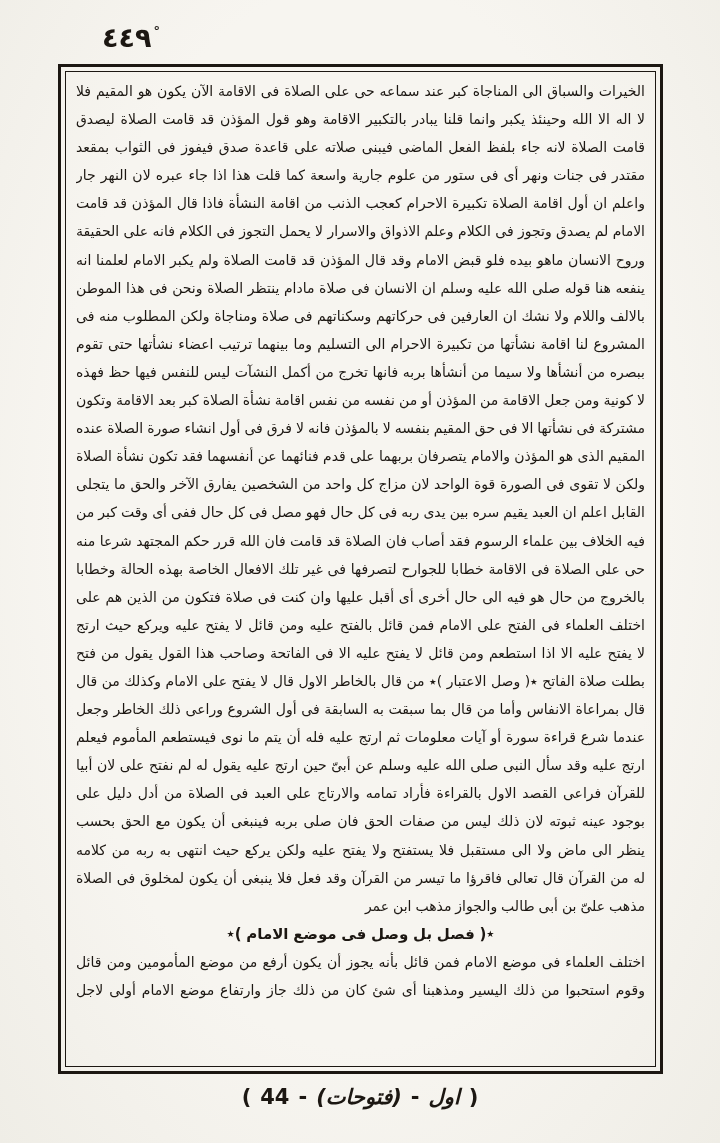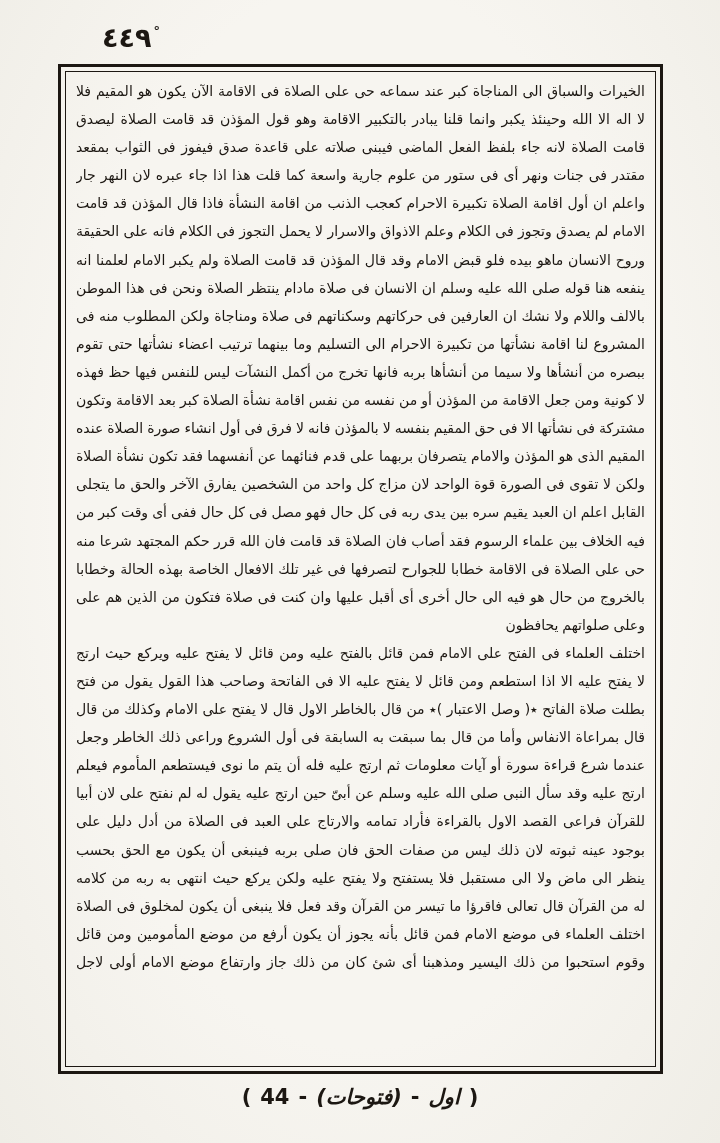--- a/index.html
+++ b/index.html
@@ -108,31 +108,32 @@
         <div class="row justified">المشروع لنا اقامة نشأتها من تكبيرة الاحرام الى التسليم وما بينهما ترتيب اعضاء نشأتها حتى تقوم خلقا سويا يشهدها</div>
         <div class="row justified">ببصره من أنشأها ولا سيما من أنشأها بربه فانها تخرج من أكمل النشآت ليس للنفس فيها حظ فهذه صلاة الهية</div>
         <div class="row justified">لا كونية ومن جعل الاقامة من المؤذن أو من نفسه من نفس اقامة نشأة الصلاة كبر بعد الاقامة وتكون الصلاة</div>
         <div class="row justified">مشتركة فى نشأتها الا فى حق المقيم بنفسه لا بالمؤذن فانه لا فرق فى أول انشاء صورة الصلاة عنده من الاقامة الآن يكون</div>
         <div class="row justified">المقيم الذى هو المؤذن والامام يتصرفان بربهما على قدم فنائهما عن أنفسهما فقد تكون نشأة الصلاة نشأة الهية</div>
         <div class="row justified">ولكن لا تقوى فى الصورة قوة الواحد لان مزاج كل واحد من الشخصين يفارق الآخر والحق ما يتجلى الا بحسب</div>
         <div class="row justified">القابل اعلم ان العبد يقيم سره بين يدى ربه فى كل حال فهو مصل فى كل حال ففى أى وقت كبر من هذه الاوقات التى وقع</div>
         <div class="row justified">فيه الخلاف بين علماء الرسوم فقد أصاب فان الصلاة قد قامت فان الله قرر حكم المجتهد شرعا منه كلفنا به ويخرج قوله</div>
         <div class="row justified">حى على الصلاة فى الاقامة خطابا للجوارح لتصرفها فى غير تلك الافعال الخاصة بهذه الحالة وخطابا للروح بل للكل</div>
         <div class="row justified">بالخروج من حال هو فيه الى حال أخرى أى أقبل عليها وان كنت فى صلاة فتكون من الذين هم على صلاتهم دائمون</div>
-        <div class="row end">وعلى صلواتهم يحافظون</div>
         <div class="row justified">اختلف العلماء فى الفتح على الامام فمن قائل بالفتح عليه ومن قائل لا يفتح عليه ويركع حيث ارتج عليه ومن قائل</div>
         <div class="row justified">لا يفتح عليه الا اذا استطعم ومن قائل لا يفتح عليه الا فى الفاتحة وصاحب هذا القول يقول من فتح عليه فى السورة فقد</div>
         <div class="row justified">بطلت صلاة الفاتح ٭( وصل الاعتبار )٭ من قال بالخاطر الاول قال لا يفتح على الامام وكذلك من قال بالوقت ومن</div>
         <div class="row justified">قال بمراعاة الانفاس وأما من قال بما سبقت به السابقة فى أول الشروع وراعى ذلك الخاطر وجعل الحكم له فان نوى</div>
         <div class="row justified">عندما شرع قراءة سورة أو آيات معلومات ثم ارتج عليه فله أن يتم ما نوى فيستطعم المأموم فيعلم المأموم ويفتح عليه اذا</div>
         <div class="row justified">ارتج عليه وقد سأل النبى صلى الله عليه وسلم عن أبىّ حين ارتج عليه يقول له لم نفتح على لان أبيا كان حافظا</div>
         <div class="row justified">للقرآن فراعى القصد الاول بالقراءة فأراد تمامه والارتاج على العبد فى الصلاة من أدل دليل على وجود عين العبد وأعنى</div>
         <div class="row justified">بوجود عينه ثبوته لان ذلك ليس من صفات الحق فان صلى بربه فينبغى أن يكون مع الحق بحسب الوقت فلا</div>
         <div class="row justified">ينظر الى ماض ولا الى مستقبل فلا يستفتح ولا يفتح عليه ولكن يركع حيث انتهى به ربه من كلامه فذلك الذى تيسر</div>
         <div class="row justified">له من القرآن قال تعالى فاقرؤا ما تيسر من القرآن وقد فعل فلا ينبغى أن يكون لمخلوق فى الصلاة أثر ينسب اليه وهو</div>
+        <div class="row end">مذهب علىّ بن أبى طالب والجواز مذهب ابن عمر</div>
+        <div class="row heading">٭( فصل بل وصل فى موضع الامام )٭</div>
         <div class="row justified">اختلف العلماء فى موضع الامام فمن قائل بأنه يجوز أن يكون أرفع من موضع المأمومين ومن قائل بالمنع من ذلك</div>
         <div class="row justified">وقوم استحبوا من ذلك اليسير ومذهبنا أى شئ كان من ذلك جاز وارتفاع موضع الامام أولى لاجل الاقتداء به على</div>
       </div>
   </div>
 </div>
 
 <div class="footer">
   <span>(</span>
   <span>44</span>
   <span>-</span>

